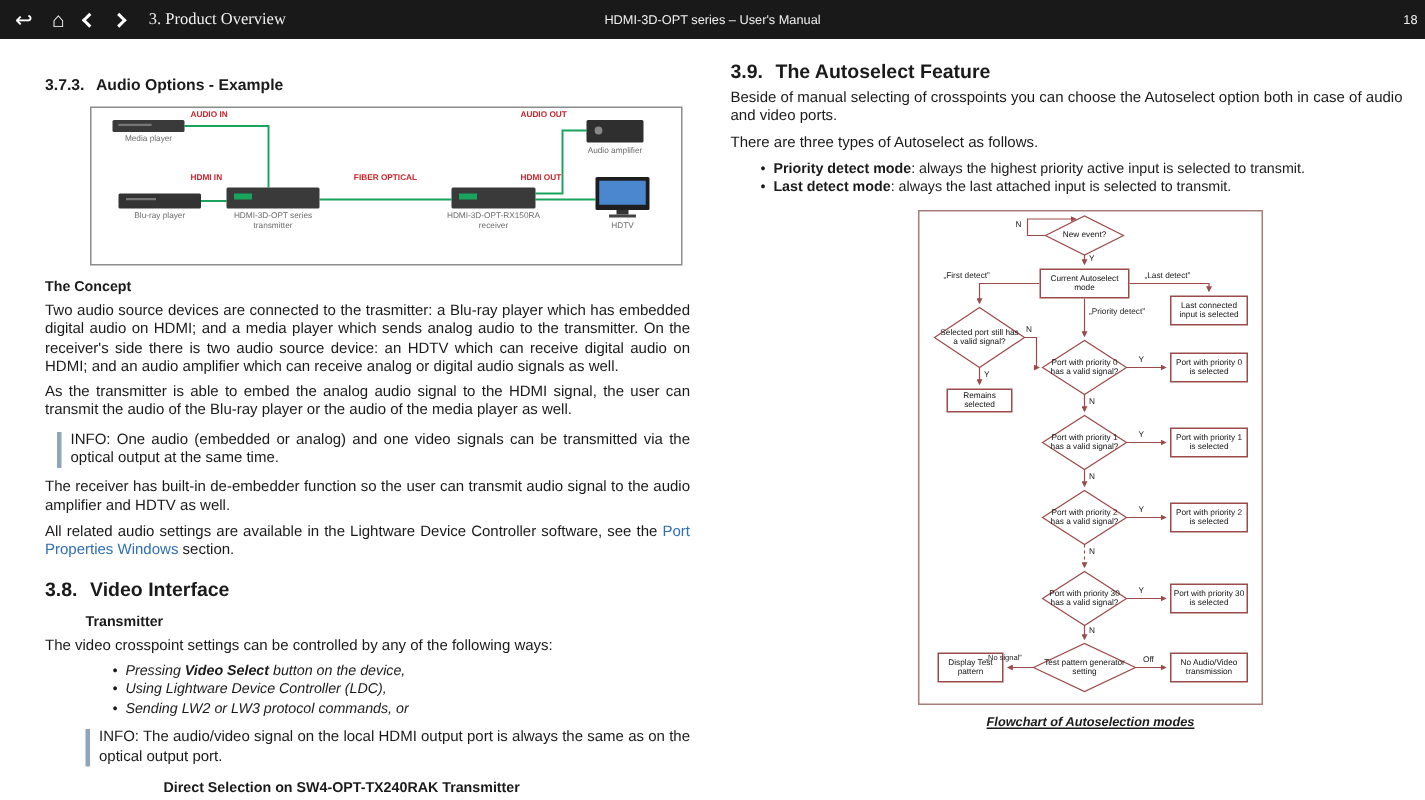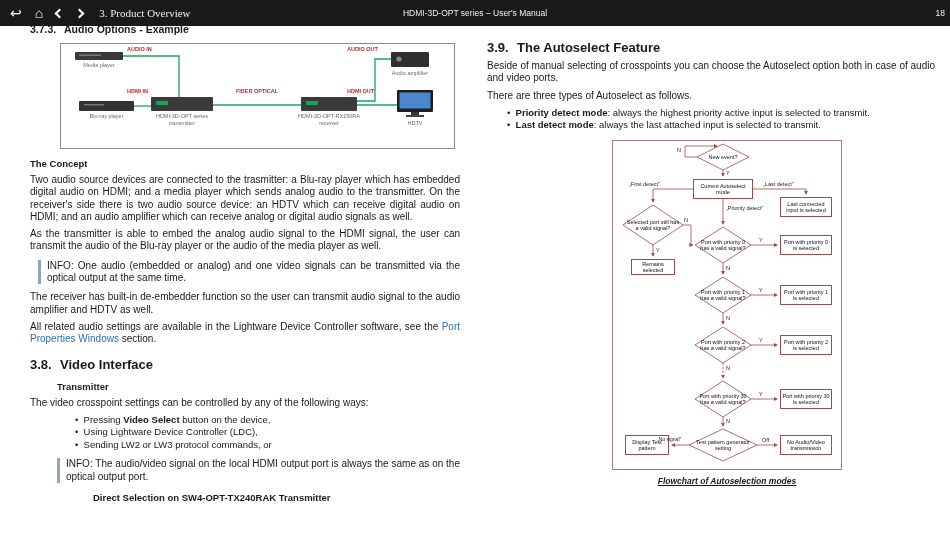--- a/index.html
+++ b/index.html
@@ -11,37 +11,37 @@
   .tb-icons { display:flex; align-items:center; gap:13px; padding:0 16px 0 10px; }
   .tb-glyph { font-size:14px; line-height:1; color:#fff; cursor:pointer; }
   .chev { width:7px; height:7px; border-top:2px solid #fff; border-right:2px solid #fff; display:inline-block; cursor:pointer; }
   .chev.left { transform:rotate(-135deg); }
   .chev.right { transform:rotate(45deg); }
   .tb-section { font-size:11px; color:#f0f0f0;font-family:Liberation Serif, serif; }
   .tb-title { position:absolute; left:0; right:0; text-align:center; font-size:8.5px; color:#f0f0f0; pointer-events:none; }
   .tb-page { margin-left:auto; padding-right:5px; font-size:8.5px; color:#f0f0f0; }
 
   
-  .col-left  { position:absolute; left:30px;  top:20px; width:430px; }
+  .col-left  { position:absolute; left:30px;  top:48px; width:430px; }
   .col-right { position:absolute; left:487px; top:40px; width:448px; }
 
   .h-mid  { font-size:10.5px; font-weight:bold; margin-top:3px; }
   .h-large{ font-size:13px;   font-weight:bold; margin:11px 0 3px; }
   .hnum-s { display:inline-block; min-width:34px; }
   .hnum-l { display:inline-block; min-width:30px; }
 
   p.body { font-size:10px; line-height:12.3px; text-align:justify; margin:5px 0; }
   .bold-sub { font-size:9.5px; font-weight:bold; margin:9px 0 2px; }
   .info { border-left:3px solid #8fa6ba; padding-left:6px; margin:7px 0 7px 8px; }
   .info p { margin:0; }
   .link { color:#2e6fb7; cursor:pointer; }
   .indent-1 { margin-left:27px; }
-  .indent-h { margin-left:15px;padding-left:48px; }
-
-  .bullet { font-size:9.5px; line-height:12.5px; margin-left:45px; }
+  .indent-h { margin-left:31px;padding-left:48px; }
+
+  .bullet { font-size:9.5px; line-height:12.5px; margin-left:45px;font-style:italic; }
   .bullet::before { content:"\2022\00a0\00a0"; }
   .rbullet { font-size:9.5px; line-height:12.5px; margin-left:20px; padding-left:10px; text-indent:-10px; text-align:justify; }
   .rbullet::before { content:"\2022\00a0\00a0"; }
 
   
   .diagram { position:relative; width:395px; height:106px; border:1px solid #8c8c8c; margin:8px 0 2px 30px; background:#fff; }
   .diagram svg { position:absolute; left:0; top:0; }
   .dlab { position:absolute; font-size:5.5px; font-weight:bold; color:#c8242b; white-space:nowrap; }
   .dlab.ctr { text-align:center; }
   .dcap { position:absolute; font-size:5.5px; color:#6b6b6b; text-align:center; line-height:1.2; }

